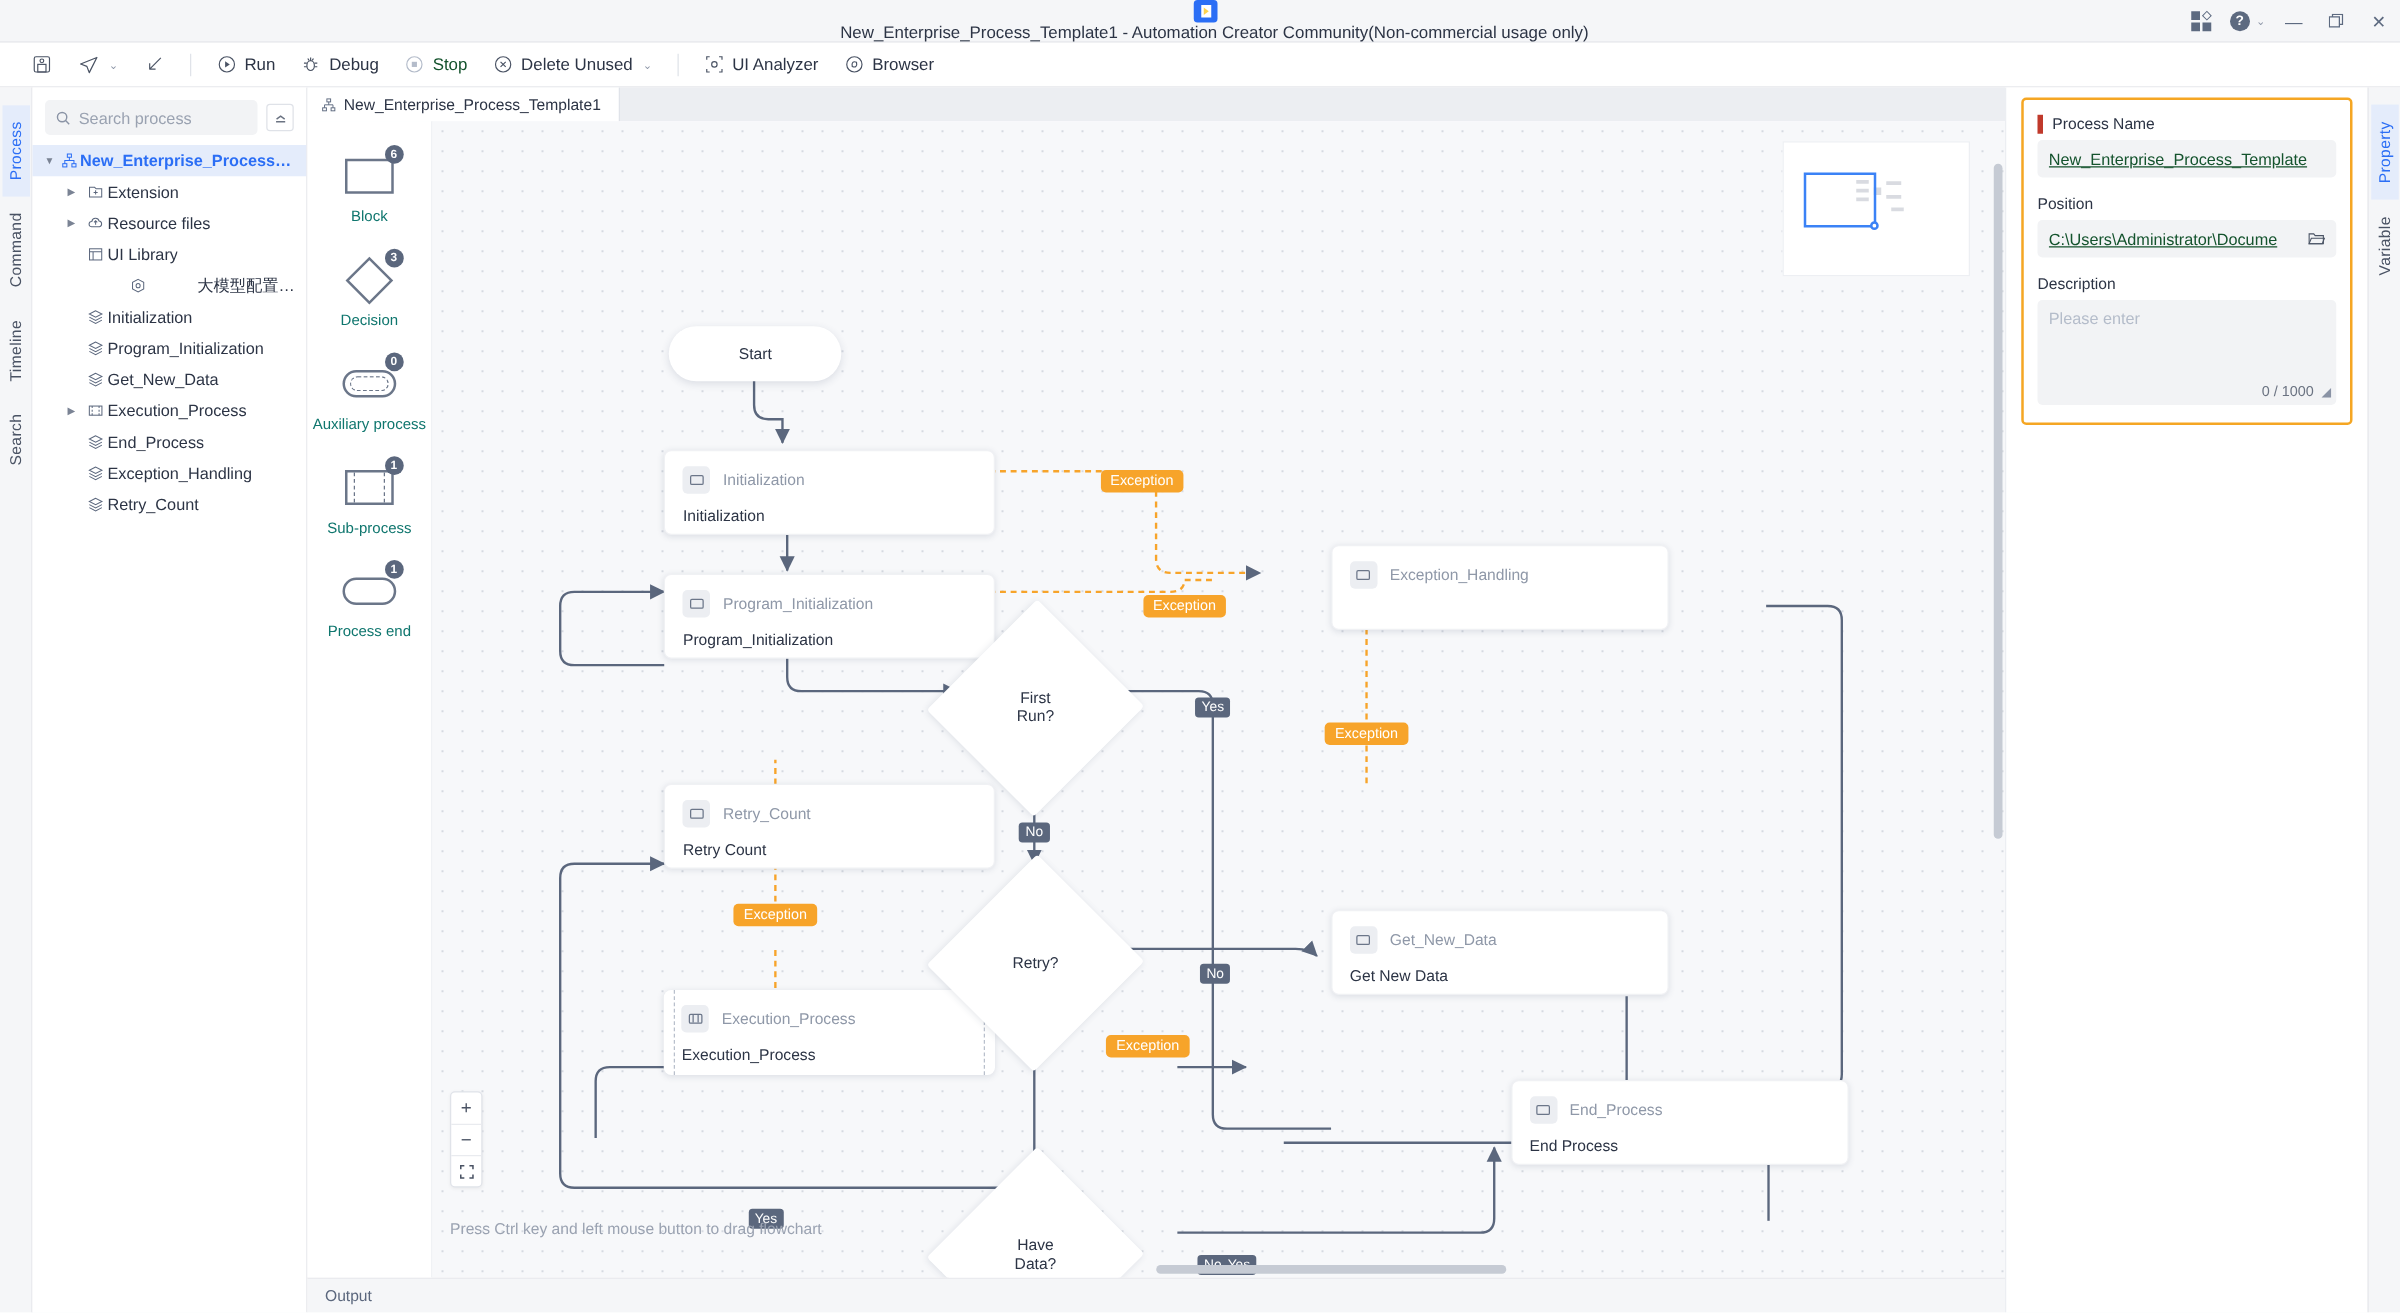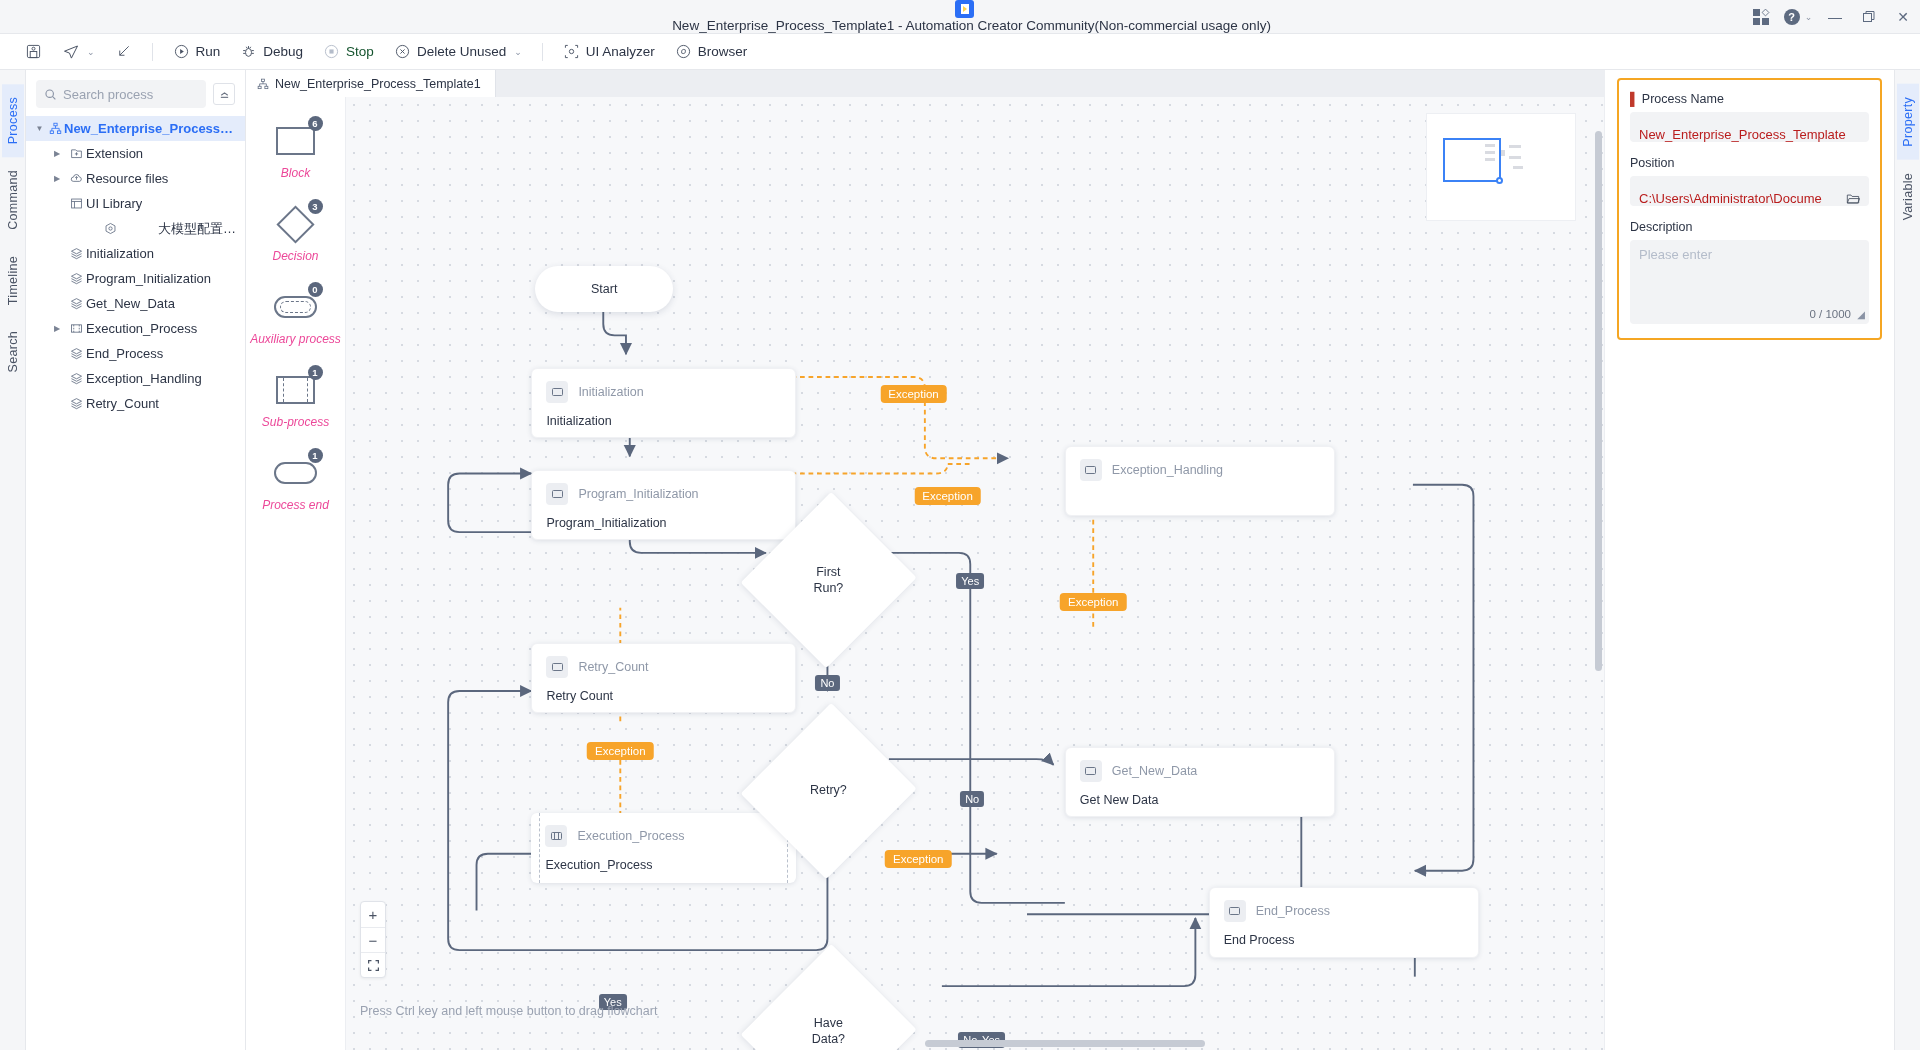--- a/index.html
+++ b/index.html
@@ -113,21 +113,21 @@
     width: 43px; height: 22px; border: 2.2px solid #6b7689; border-radius: 11px; background:#fff;
     display:flex; align-items:center; justify-content:center;
   }
   .sh-aux i { width: 31px; height: 12px; border: 1.4px dashed #6b7689; border-radius: 6px; display:block; }
   .sh-sub { width: 39px; height: 28px; border: 2.2px solid #6b7689; background:#fff; position: relative; }
   .sh-sub::before, .sh-sub::after {
     content:''; position:absolute; top:0; bottom:0; width:0; border-left: 1.4px dashed #6b7689;
   }
   .sh-sub::before { left: 5px; } .sh-sub::after { right: 5px; }
   .sh-end { width: 43px; height: 22px; border: 2.2px solid #6b7689; border-radius: 11px; background:#fff; }
-  .pal-label { font-size: 12px; color: #ec4899; margin-top: 7px; text-align:center;font-style:italic; }
+  .pal-label { font-size: 12px; color: #0f766e; margin-top: 7px; text-align:center; }
 
   
   .canvas {
     flex: 1; position: relative; overflow: hidden;
     background-color: #f7f8fa;
     background-image: radial-gradient(#d6dae1 1px, transparent 1px);
     background-size: 16px 16px;
   }
   .chart-layer { position: absolute; inset: 0; }
 
@@ -211,22 +211,22 @@
     height: 28px; background: #f5f6f8; border-top: 1px solid #e6e8ec;
     display: flex; align-items: center; padding-left: 14px; font-size: 12.5px; color: #5b677d;
   }
 
   
   .prop-panel { width: 290px; background: #fff; border-left: 1px solid #eceef2; padding: 8px 12px; }
   .prop-card { border: 2px solid #f5a623; border-radius: 4px; padding: 12px 11px 14px 11px; }
   .fld-label { font-size: 12.5px; color: #2c3445; margin-bottom: 6px; display: flex; align-items: center; }
   .req { color: #c0392b; font-weight: bold; margin-right: 3px; }
   .fld-input {
-    height: 30px; background: #f2f3f5; border-radius: 4px; display: flex; align-items: flex-end;
-    padding: 0 9px; font-size: 13px; color: #b91c1c; margin-bottom: 14px; gap: 6px;
+    height: 30px; background: #f2f3f5; border-radius: 4px; display: flex; align-items: center;
+    padding: 0 9px; font-size: 13px; color: #14532d; margin-bottom: 14px; gap: 6px; text-decoration: underline;
   }
   .fld-input .val { flex:1; overflow:hidden; white-space:nowrap; text-overflow: clip; }
   .fld-textarea {
     height: 84px; background: #f2f3f5; border-radius: 4px; padding: 7px 9px;
     font-size: 13px; color: #b4bcca; position: relative;
   }
   .ta-count { position: absolute; right: 18px; bottom: 4px; font-size: 11.5px; color: #6b7382; }
   .ta-grip { position: absolute; right: 4px; bottom: 4px; font-size: 10px; color: #8a93a5; }
 
   .rtabs {
@@ -735,20 +735,23 @@
           <div class="mm-view">
             <div class="mm-handle"></div>
           </div>
         </div>
 
         <div class="vscroll"></div>
         <div class="hscroll"></div>
       </div>
     </div>
 
+    <div class="outbar">
+      <span>Output</span>
+    </div>
   </div>
 
   <div class="prop-panel">
     <div class="prop-card">
       <div class="fld-label">
         <span class="req">▌</span>
         <span>Process Name</span>
       </div>
       <div class="fld-input">
         <span class="val">New_Enterprise_Process_Template</span>

